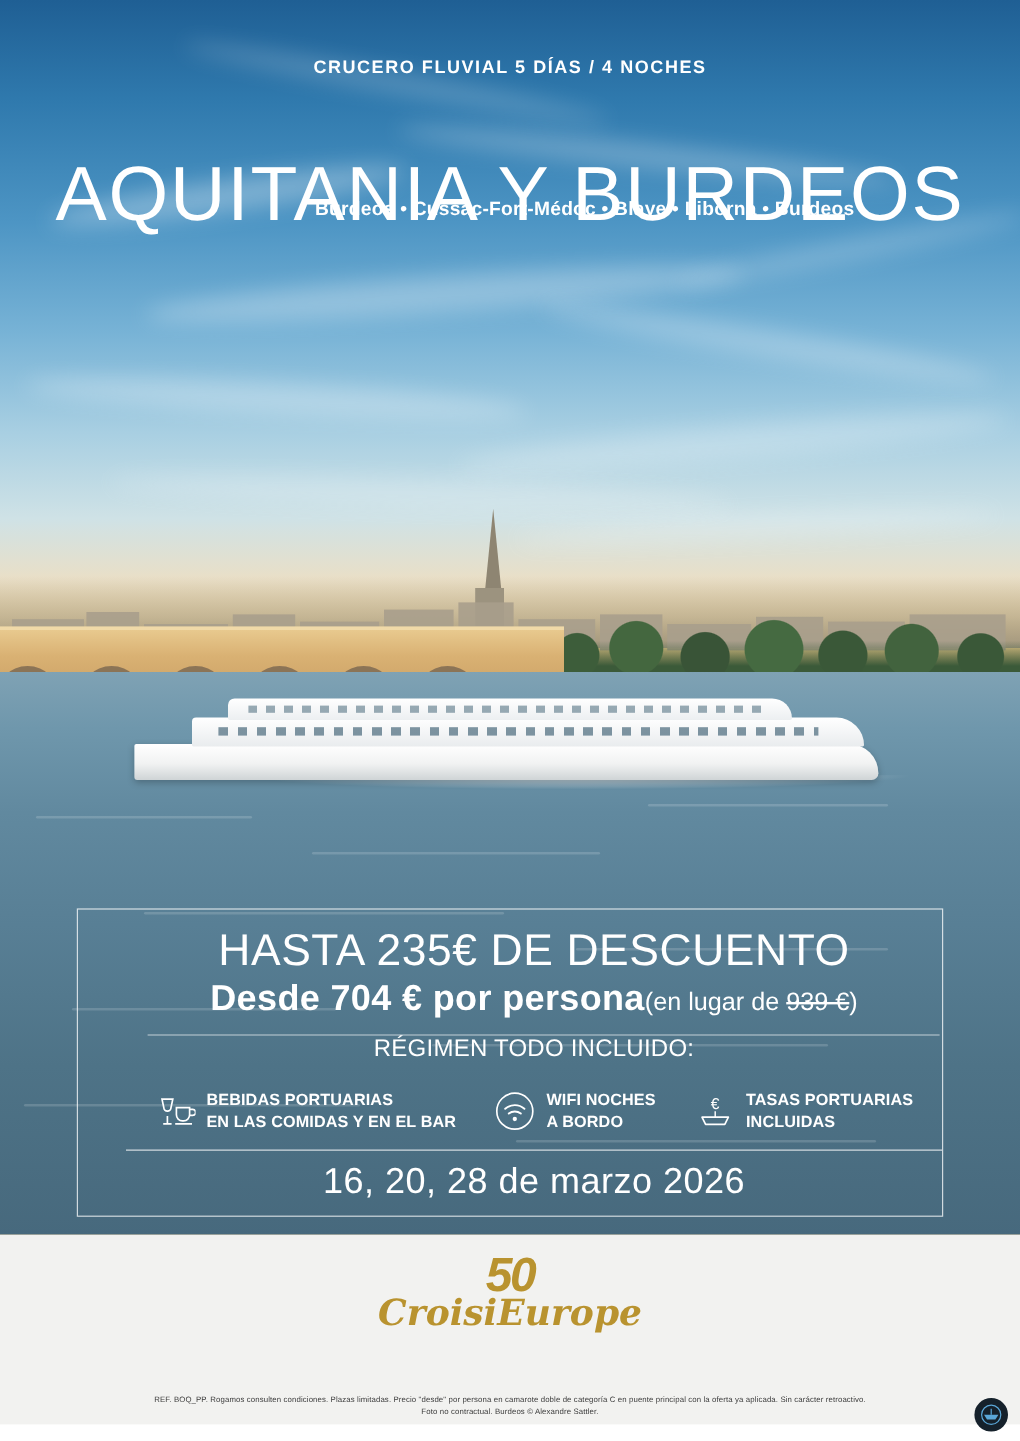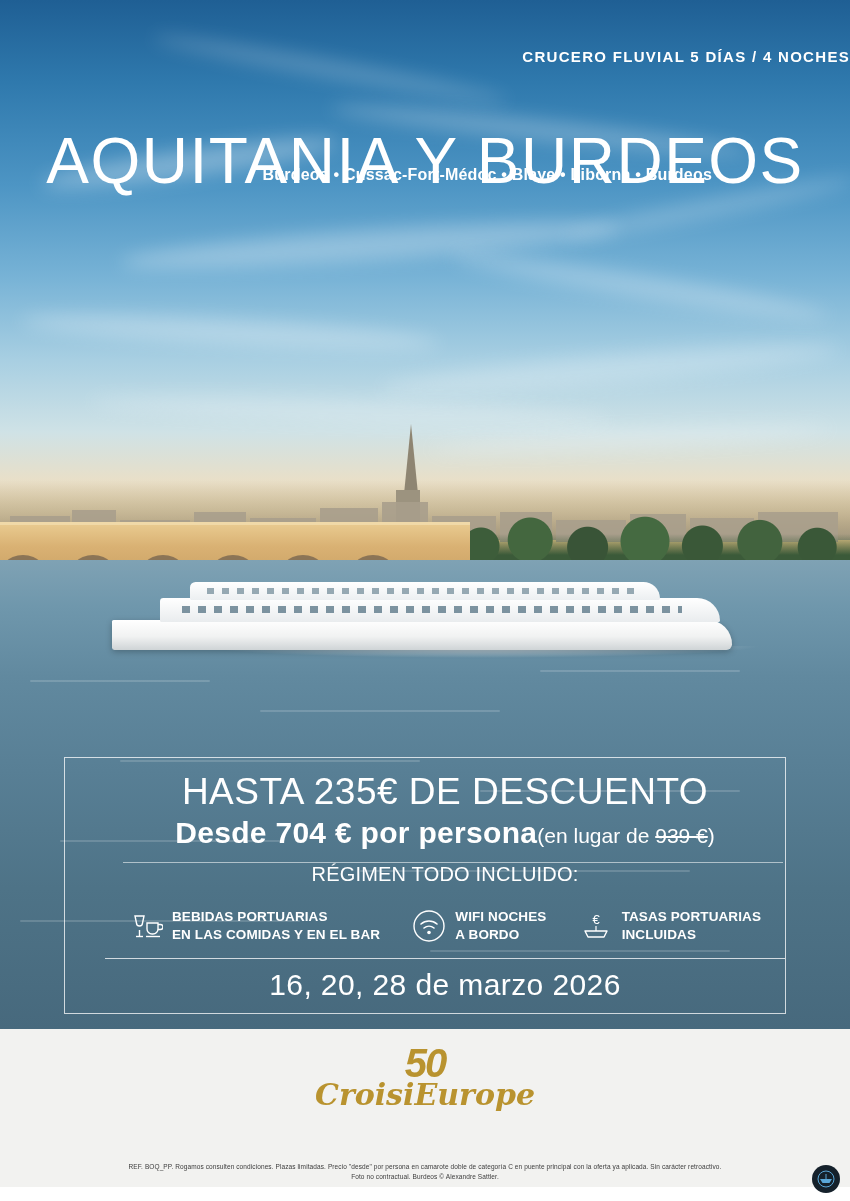--- a/index.html
+++ b/index.html
@@ -189,21 +189,21 @@
     left: 90px; top: 78px;
     width: 560px; height: 12px;
     background: radial-gradient(ellipse at 50% 0%, rgba(255,255,255,.75), rgba(255,255,255,0) 70%);
   }
 
   
   .kicker {
     position: absolute;
     left: 0; top: 48px;
     width: 850px;
-    text-align: right;
+    text-align: center;
     color: #ffffff;
     font-size: 15px;
     font-weight: bold;
     letter-spacing: 1.3px;
   }
   .headline {
     position: absolute;
     left: 0; top: 85px;
     width: 850px;
     text-align: center;

